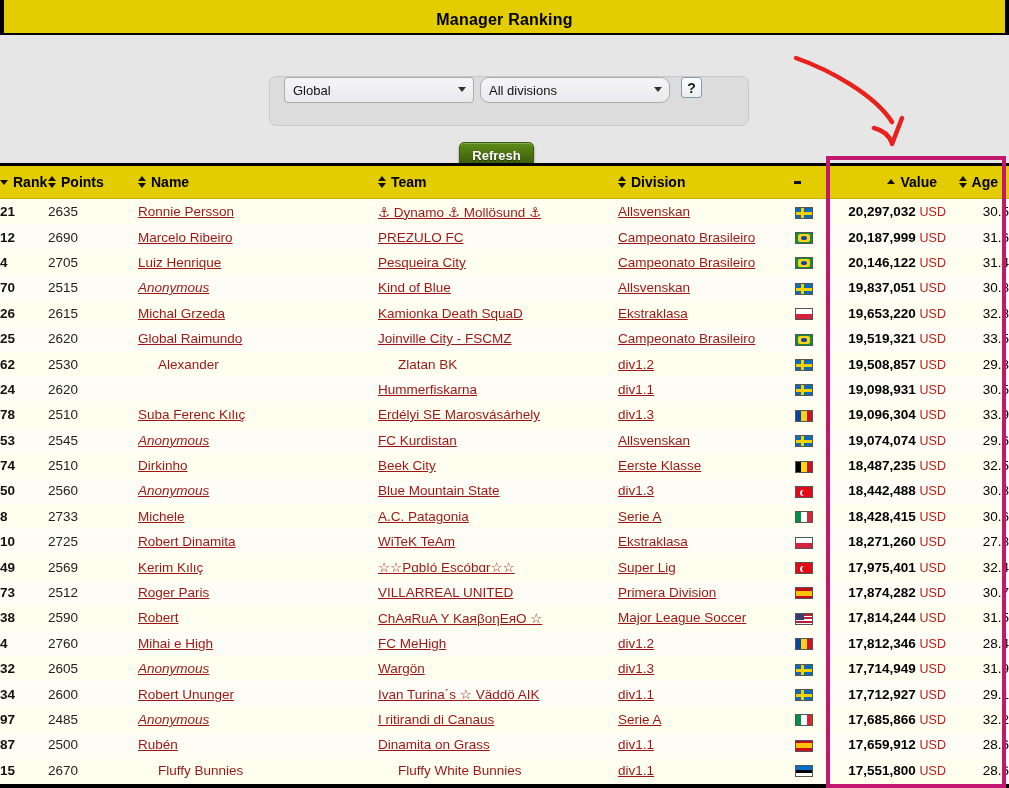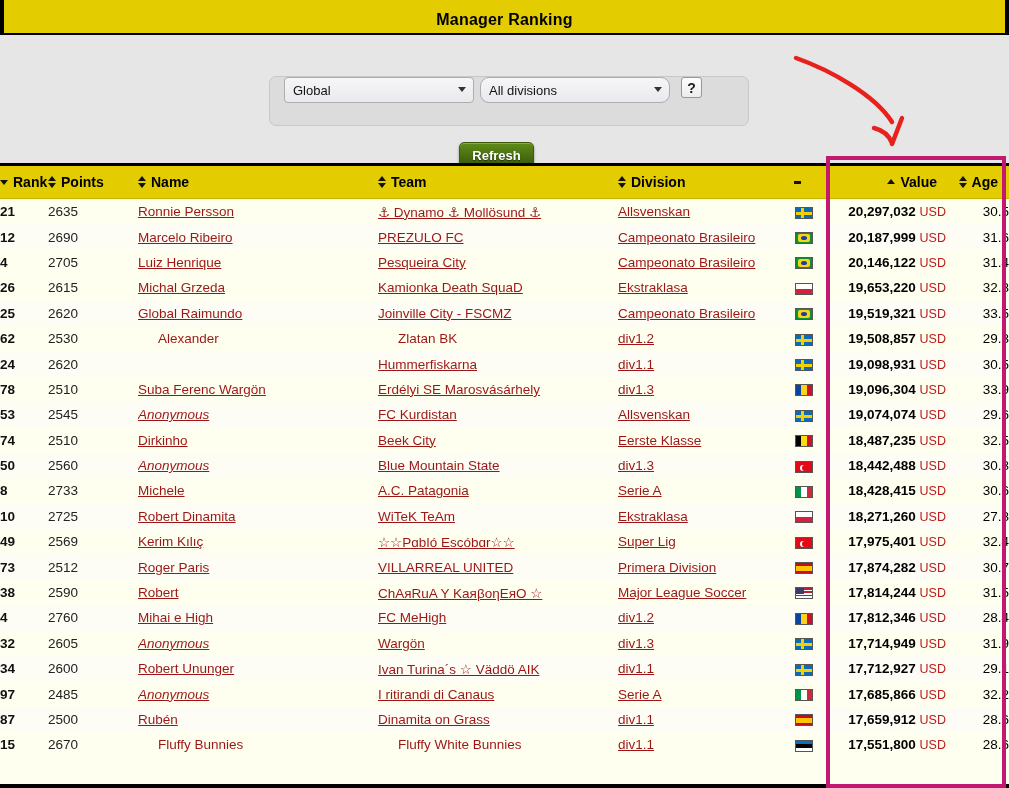--- a/index.html
+++ b/index.html
@@ -327,20 +327,30 @@
           <tr class="odd">
             <td class="rank-cell">4</td>
             <td class="points-cell">2705</td>
             <td class="name-cell"><a class="lnk">Luiz Henrique</a></td>
             <td class="team-cell"><a class="lnk">Pesqueira City</a></td>
             <td class="div-cell"><a class="lnk">Campeonato Brasileiro</a></td>
             <td class="flag-cell"><span class="flag fl-br"></span></td>
             <td class="value-cell">20,146,122 <span class="usd">USD</span></td>
             <td class="age-cell">31.4</td>
           </tr>
+          <tr class="even">
+            <td class="rank-cell">70</td>
+            <td class="points-cell">2515</td>
+            <td class="name-cell"><a class="lnk anon">Anonymous</a></td>
+            <td class="team-cell"><a class="lnk">Kind of Blue</a></td>
+            <td class="div-cell"><a class="lnk">Allsvenskan</a></td>
+            <td class="flag-cell"><span class="flag fl-se"></span></td>
+            <td class="value-cell">19,837,051 <span class="usd">USD</span></td>
+            <td class="age-cell">30.8</td>
+          </tr>
           <tr class="odd">
             <td class="rank-cell">26</td>
             <td class="points-cell">2615</td>
             <td class="name-cell"><a class="lnk">Michal Grzeda</a></td>
             <td class="team-cell"><a class="lnk">Kamionka Death SquaD</a></td>
             <td class="div-cell"><a class="lnk">Ekstraklasa</a></td>
             <td class="flag-cell"><span class="flag fl-pl"></span></td>
             <td class="value-cell">19,653,220 <span class="usd">USD</span></td>
             <td class="age-cell">32.8</td>
           </tr>
@@ -370,21 +380,21 @@
             <td class="name-cell"></td>
             <td class="team-cell"><a class="lnk">Hummerfiskarna</a></td>
             <td class="div-cell"><a class="lnk">div1.1</a></td>
             <td class="flag-cell"><span class="flag fl-se"></span></td>
             <td class="value-cell">19,098,931 <span class="usd">USD</span></td>
             <td class="age-cell">30.5</td>
           </tr>
           <tr class="odd">
             <td class="rank-cell">78</td>
             <td class="points-cell">2510</td>
-            <td class="name-cell"><a class="lnk">Suba Ferenc Wargön</a></td>
+            <td class="name-cell"><a class="lnk">Suba Ferenc Kılıç</a></td>
             <td class="team-cell"><a class="lnk">Erdélyi SE Marosvásárhely</a></td>
             <td class="div-cell"><a class="lnk">div1.3</a></td>
             <td class="flag-cell"><span class="flag fl-ro"></span></td>
             <td class="value-cell">19,096,304 <span class="usd">USD</span></td>
             <td class="age-cell">33.9</td>
           </tr>
           <tr class="even">
             <td class="rank-cell">53</td>
             <td class="points-cell">2545</td>
             <td class="name-cell"><a class="lnk anon">Anonymous</a></td>

